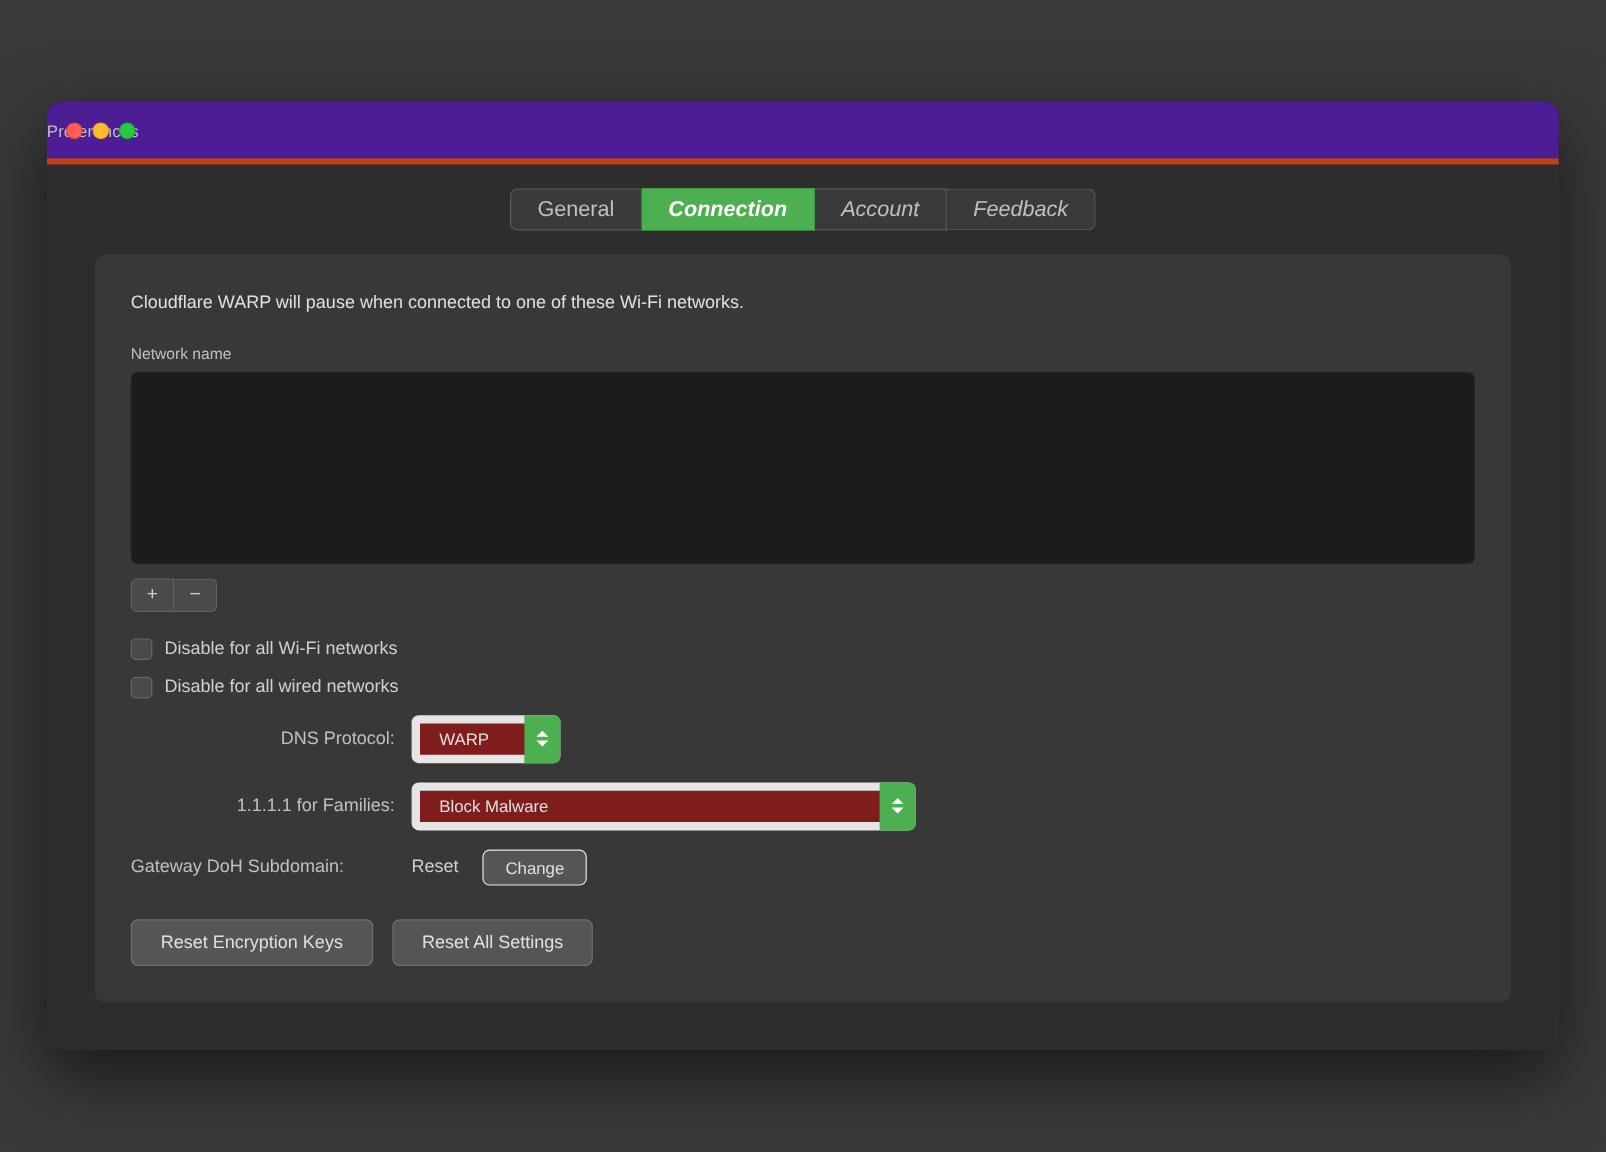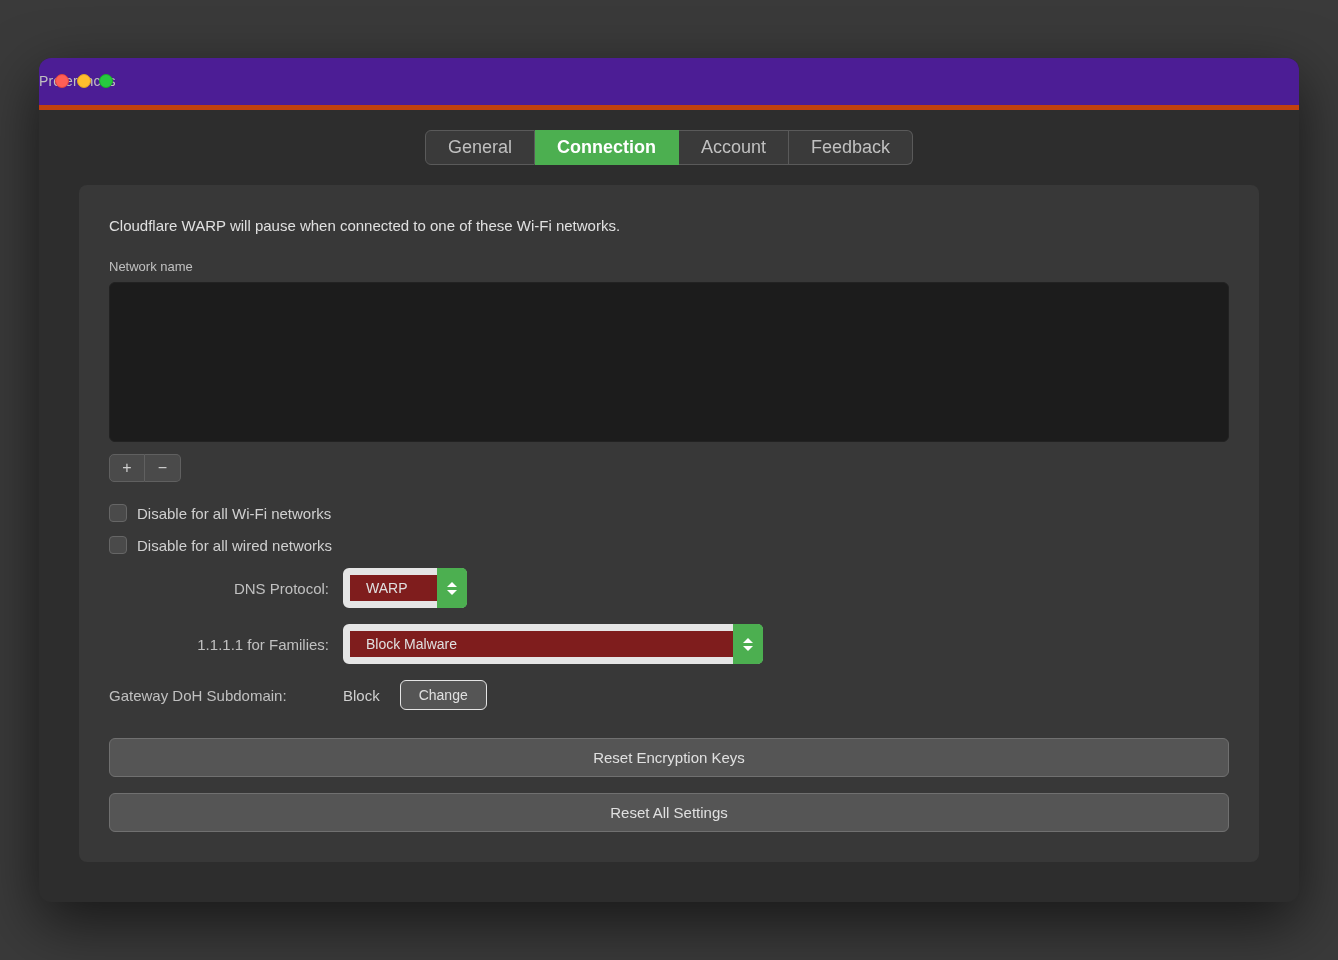--- a/index.html
+++ b/index.html
@@ -86,20 +86,21 @@
     .tab:first-child {
       border-radius: 6px 0 0 6px;
     }
 
     .tab:last-child {
       border-radius: 0 6px 6px 0;
     }
 
     .tab + .tab {
       border-left: none;
+      font-style: italic;
     }
 
     .tab.active {
       background: #4caf50;
       color: #fff;
       font-weight: 600;
       border-color: #4caf50;
     }
 
     .panel {
@@ -280,21 +281,20 @@
       color: #e0e0e0;
       font-size: 14px;
       padding: 6px 18px;
       cursor: pointer;
     }
 
     .bottom-buttons {
       display: flex;
       gap: 16px;
       margin-top: 8px;
-      flex-direction: column;
     }
 
     .reset-btn {
       background: #555555;
       border: 1px solid #707070;
       border-radius: 6px;
       color: #e0e0e0;
       font-size: 15px;
       padding: 10px 24px;
       cursor: pointer;
@@ -366,21 +366,21 @@
             <option>Off</option>
             <option selected="">Block Malware</option>
             <option>Block Malware and Adult Content</option>
           </select>
           <div class="select-arrow"></div>
         </div>
       </div>
 
       <div class="gateway-row">
         <span class="gateway-label">Gateway DoH Subdomain:</span>
-        <span class="gateway-value">Block</span>
+        <span class="gateway-value">Reset</span>
         <button class="change-btn">Change</button>
       </div>
 
       <div class="bottom-buttons">
         <button class="reset-btn">Reset Encryption Keys</button>
         <button class="reset-btn">Reset All Settings</button>
       </div>
     </div>
   </div>
 </div>

